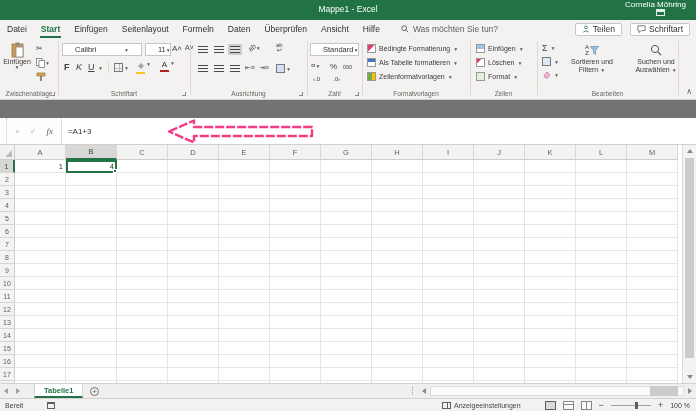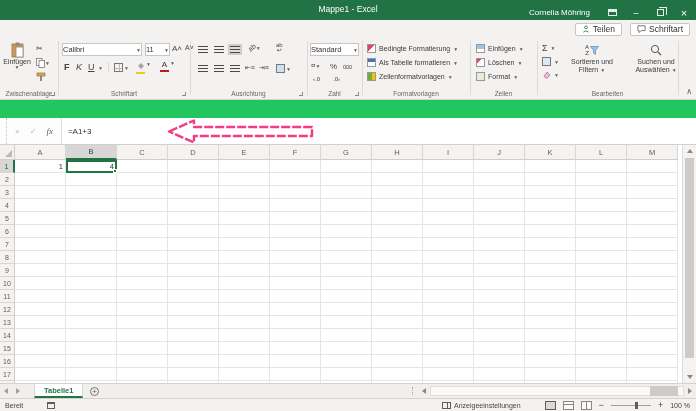--- a/index.html
+++ b/index.html
@@ -1,25 +1,25 @@
 <!DOCTYPE html>
 <html><head>
 <meta charset="utf-8">
 <style>
   * { margin:0; padding:0; box-sizing:border-box; }
   html,body { background:#999; }
   #app {
     position:relative; width:696px; height:411px; overflow:hidden;
-    font-family:"Liberation Sans","DejaVu Sans",sans-serif; background:#22c55e;
+    font-family:"Liberation Sans","DejaVu Sans",sans-serif; background:#737373;
     color:#333; -webkit-font-smoothing:antialiased;
   }
   
   .titlebar { position:absolute; left:0; top:0; width:696px; height:20px; background:#217346; color:#fff; }
   .titlebar .title { position:absolute; left:0; right:0; top:4px; text-align:center; font-size:8.5px; }
-  .tb-right { position:absolute; right:0; top:0; height:25px; display:flex; align-items:center; }
+  .tb-right { position:absolute; right:0; top:0; height:25px; display:flex; align-items:center;flex-direction:column; }
   .tb-user { font-size:8px; margin-right:10px; }
   .tb-btn { width:24px; height:20px; display:flex; align-items:center; justify-content:center; font-size:9px; color:#fff; }
   .ico-ribbonopts { width:9px; height:7px; border:1px solid #e4efe9; border-top-width:3px; }
   .ico-restore { width:7px; height:7px; border:1px solid #e4efe9; position:relative; }
   .ico-restore:before { content:""; position:absolute; left:1px; top:-3px; width:7px; height:7px; border:1px solid #e4efe9; border-left:none; border-bottom:none; }
   
   .tabrow { position:absolute; left:0; top:20px; width:696px; height:18px; background:#f3f2f1; display:flex; align-items:stretch; font-size:8.5px; color:#323130; }
   .rtab { padding:0 7px; display:flex; align-items:center; position:relative; }
   .rtab.active { color:#217346; font-weight:bold; }
   .rtab.active:after { content:""; position:absolute; left:6px; right:6px; bottom:0; height:2px; background:#217346; }
@@ -28,21 +28,21 @@
   .tab-actions { margin-left:auto; display:flex; align-items:center; gap:8px; padding-right:6px; }
   .act-btn { display:flex; align-items:center; gap:3px; background:#fff; border:1px solid #c8c6c4; border-radius:2px; padding:1px 6px; font-size:8.5px; color:#323130; height:13px; }
   
   .ribbon { position:absolute; left:0; top:38px; width:696px; height:62px; background:#f3f2f1; border-bottom:1px solid #d2d0ce; font-size:7px; color:#3b3a39; }
   .rgroup { position:absolute; top:0; height:61px; }
   .rgroup .glabel { position:absolute; bottom:2px; left:0; right:0; text-align:center; font-size:6.5px; color:#696764; }
   .launcher { position:absolute; bottom:3px; width:4px; height:4px; border-right:1px solid #8a8886; border-bottom:1px solid #8a8886; }
   .gsep { position:absolute; top:3px; width:1px; height:54px; background:#ddd9d6; }
   .bigbtn { position:absolute; display:flex; flex-direction:column; align-items:center; justify-content:flex-start; text-align:center; }
   .caret { font-size:5px; color:#605e5c; line-height:4px; }
-  .combo { background:#fff; border:1px solid #c8c6c4; display:flex; align-items:center; justify-content:space-between; padding:0 0; font-size:7.5px; color:#323130; }
+  .combo { background:#fff; border:1px solid #c8c6c4; display:flex; align-items:center; justify-content:space-between; padding:0 12px; font-size:7.5px; color:#323130; }
   .mini { display:flex; align-items:center; justify-content:center; color:#444; }
   .stripes { width:10px; height:7px; background:repeating-linear-gradient(to bottom,#4a4a48 0 1px,transparent 1px 3px); }
   .stripes.sel-bg { outline:2px solid #cfcdcb; background-color:#e1dfdd; }
   .gridico { width:9px; height:9px; border:1px solid #7a7876; background:
       linear-gradient(#bdbbb9 1px,transparent 1px) 0 4px/100% 100% no-repeat,
       linear-gradient(90deg,#bdbbb9 1px,transparent 1px) 4px 0/100% 100% no-repeat; }
   .colorbar { display:block; width:9px; height:2.5px; margin-top:0.5px; }
   .styleico { width:9px; height:9px; border:1px solid #9a9896; }
   .rowitem { position:absolute; display:flex; align-items:center; gap:3px; white-space:nowrap; font-size:7px; }
   .twoline { font-size:7px; line-height:8px; }
@@ -119,20 +119,38 @@
         </span>
       <span class="tb-btn">–</span>
       <span class="tb-btn">
           <span class="ico-restore"></span>
         </span>
       <span class="tb-btn" style="font-size:11px;">×</span>
     </div>
   </div>
 
   <div class="tabrow">
+    <div id="ribbon-tabs" style="display:flex;">
+        <div class="rtab">Datei</div>
+        <div class="rtab active">Start</div>
+        <div class="rtab">Einfügen</div>
+        <div class="rtab">Seitenlayout</div>
+        <div class="rtab">Formeln</div>
+        <div class="rtab">Daten</div>
+        <div class="rtab">Überprüfen</div>
+        <div class="rtab">Ansicht</div>
+        <div class="rtab">Hilfe</div>
+      </div>
+    <div class="tellme">
+      <svg width="8" height="8" viewBox="0 0 10 10">
+          <circle cx="4" cy="4" r="3" fill="none" stroke="#605e5c" stroke-width="1.2"></circle>
+          <line x1="6.3" y1="6.3" x2="9" y2="9" stroke="#605e5c" stroke-width="1.2"></line>
+        </svg>
+      <span>Was möchten Sie tun?</span>
+    </div>
     <div class="tab-actions">
       <span class="act-btn">
         <svg width="8" height="8" viewBox="0 0 10 10">
             <circle cx="5" cy="3" r="1.8" fill="none" stroke="#217346" stroke-width="1"></circle>
             <path d="M1.5 9 Q5 5.5 8.5 9" fill="none" stroke="#217346" stroke-width="1"></path>
           </svg>
         <span>Teilen</span>
       </span>
       <span class="act-btn">
         <svg width="9" height="8" viewBox="0 0 11 10">

